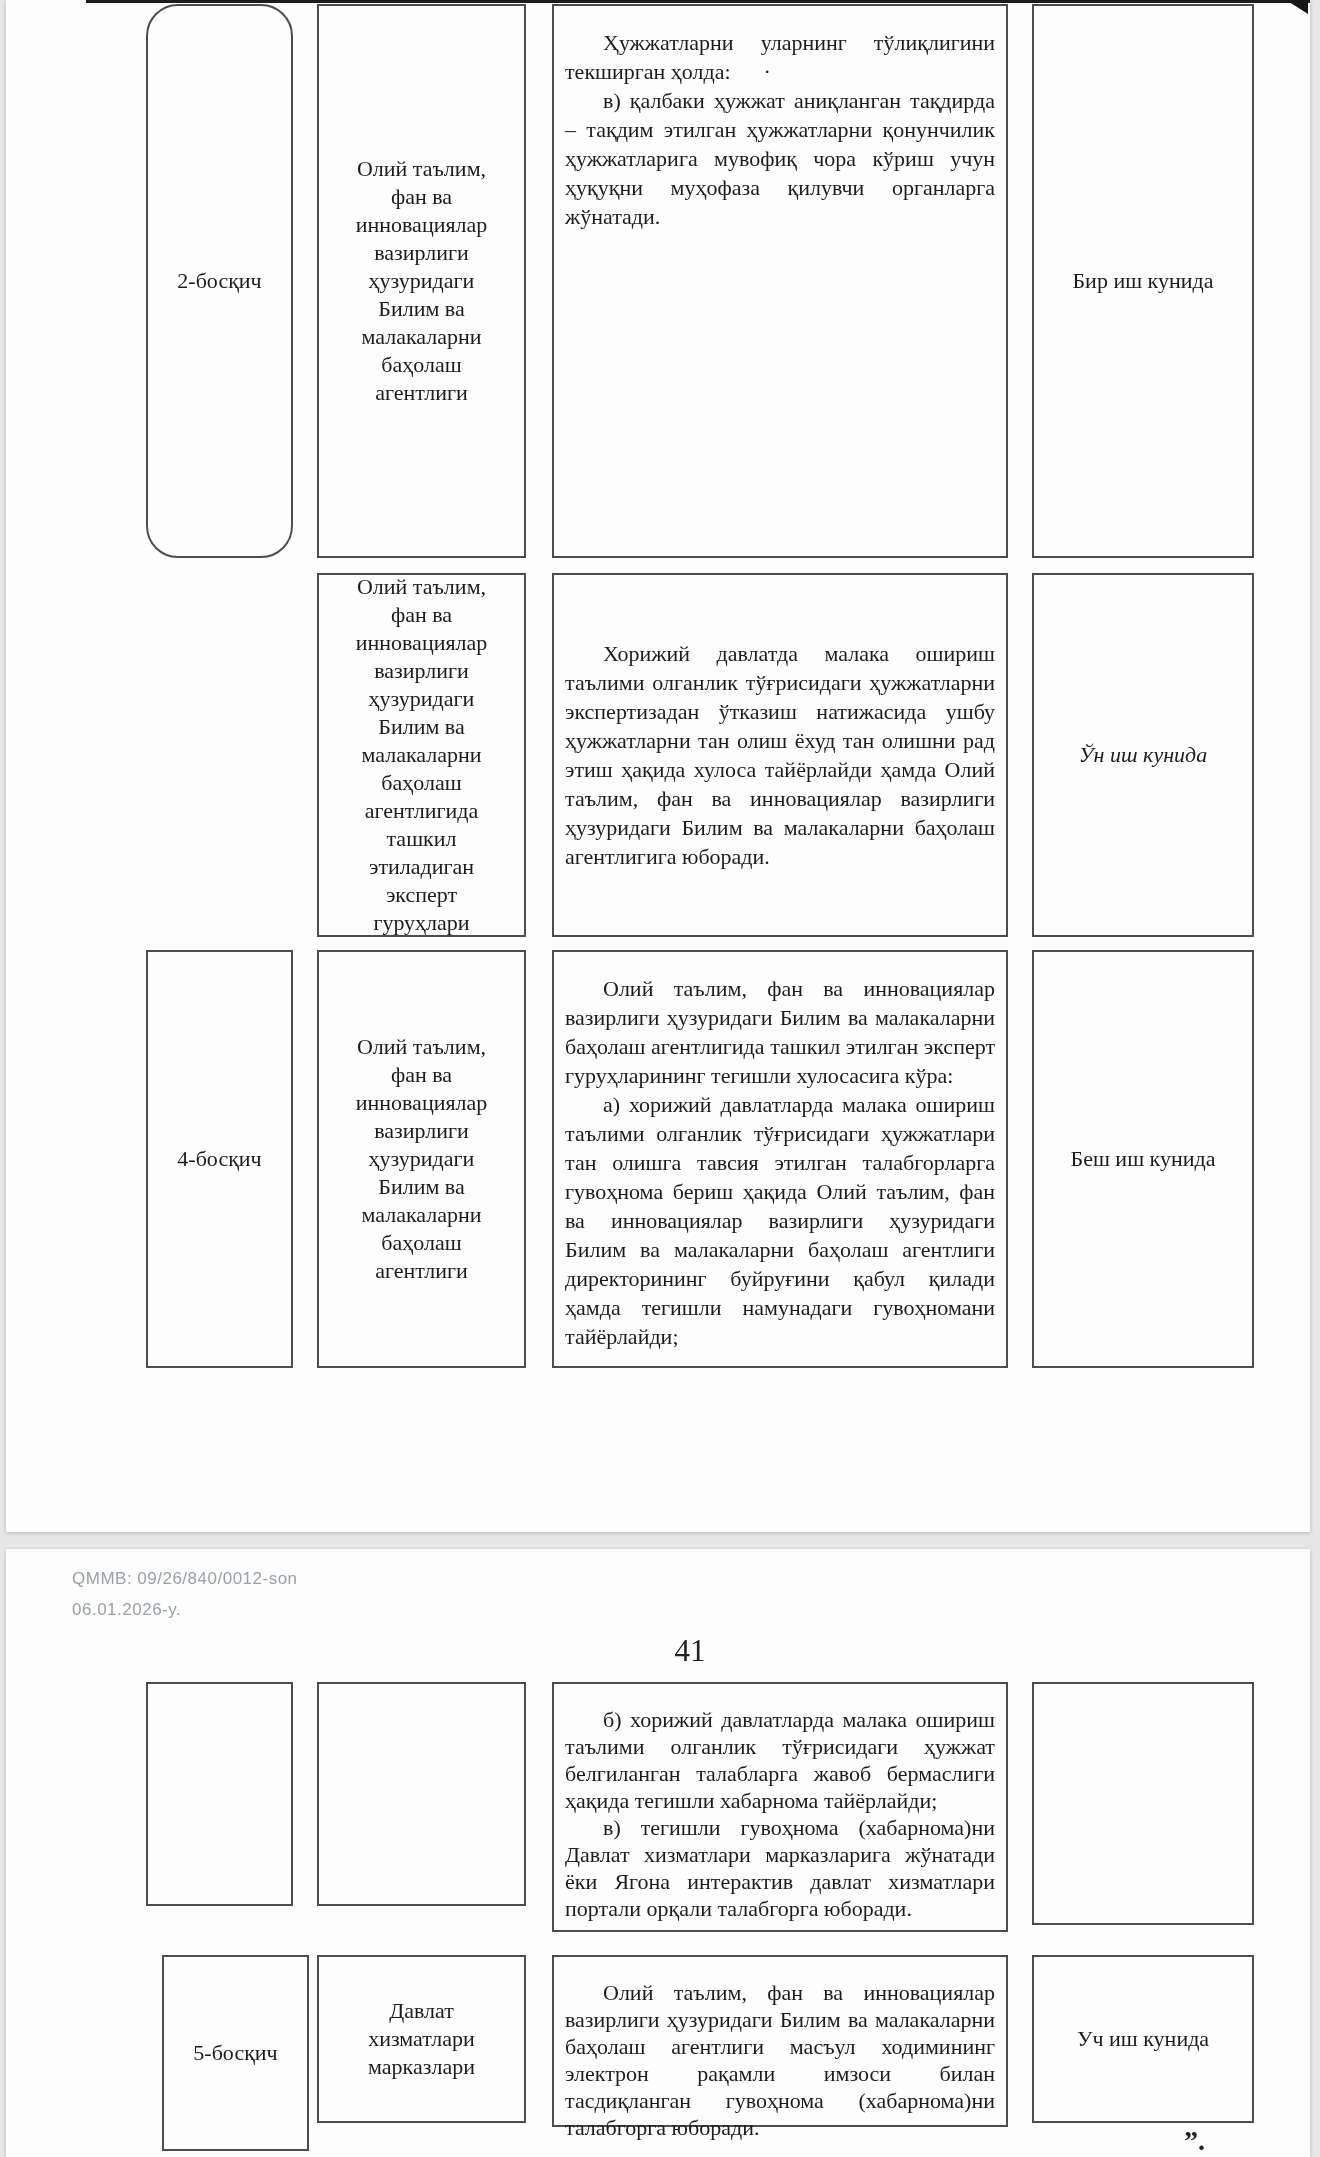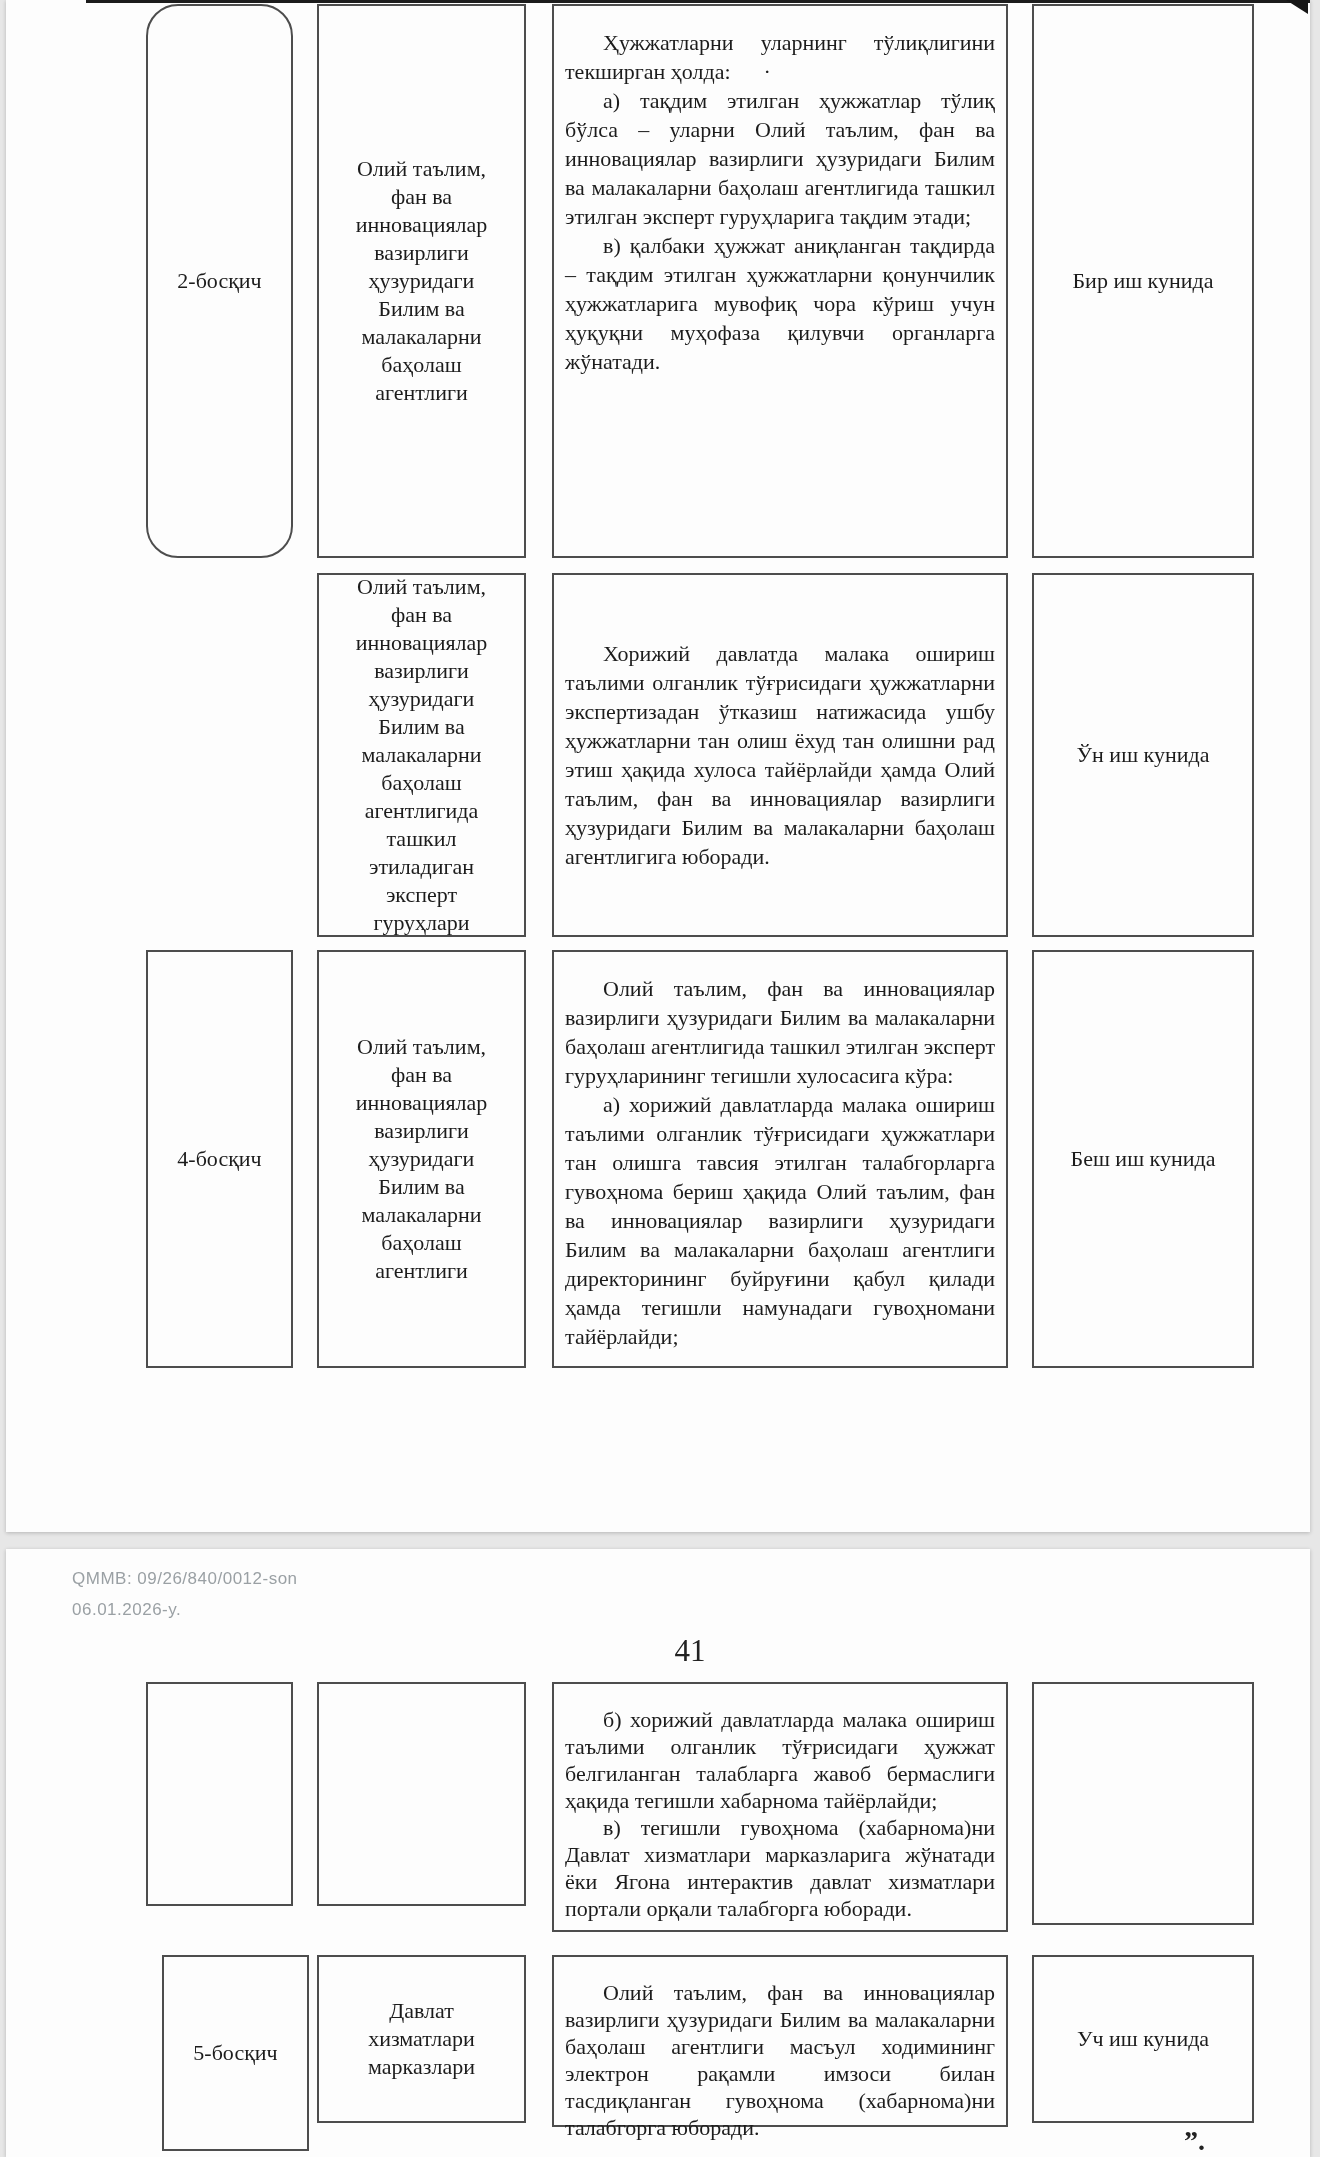--- a/index.html
+++ b/index.html
@@ -60,35 +60,34 @@
   <div class="rows" id="rows-p1">
       <div class="trow">
         <div class="cell c1" style="top: 4px; height: 554px; border-radius: 32px;">
           <span>2-босқич</span>
         </div>
         <div class="cell c2" style="top: 4px; height: 554px;">
           <span>Олий таълим,<br>фан ва<br>инновациялар<br>вазирлиги<br>ҳузуридаги<br>Билим ва<br>малакаларни<br>баҳолаш<br>агентлиги</span>
         </div>
         <div class="cell c3" style="top: 4px; height: 554px; line-height: 29px;">
           <p>Ҳужжатларни уларнинг тўлиқлигини текширган ҳолда:&nbsp;&nbsp;&nbsp;&nbsp;&nbsp;&nbsp;·</p>
-          <p>а) тақдим этилган ҳужжатлар тўлиқ бўлса – уларни Олий таълим, фан ва инновациялар вазирлиги ҳузуридаги Билим ва малакаларни баҳолаш агентлигида ташкил этилган эксперт гуруҳларига тақдим этади;</p>
           <p>в) қалбаки ҳужжат аниқланган тақдирда – тақдим этилган ҳужжатларни қонунчилик ҳужжатларига мувофиқ чора кўриш учун ҳуқуқни муҳофаза қилувчи органларга жўнатади.</p>
         </div>
         <div class="cell c4" style="top: 4px; height: 554px;">
           <span>Бир иш кунида</span>
         </div>
       </div>
       <div class="trow">
         <div class="cell c2" style="top: 573px; height: 364px;">
           <span>Олий таълим,<br>фан ва<br>инновациялар<br>вазирлиги<br>ҳузуридаги<br>Билим ва<br>малакаларни<br>баҳолаш<br>агентлигида<br>ташкил<br>этиладиган<br>эксперт<br>гуруҳлари</span>
         </div>
         <div class="cell c3 vcenter" style="top: 573px; height: 364px; line-height: 29px;">
           <p>Хорижий давлатда малака ошириш таълими олганлик тўғрисидаги ҳужжатларни экспертизадан ўтказиш натижасида ушбу ҳужжатларни тан олиш ёхуд тан олишни рад этиш ҳақида хулоса тайёрлайди ҳамда Олий таълим, фан ва инновациялар вазирлиги ҳузуридаги Билим ва малакаларни баҳолаш агентлигига юборади.</p>
         </div>
-        <div class="cell c4" style="top: 573px; height: 364px;">
+        <div class="cell c4" style="top: 573px; height: 364px; font-style: italic;">
           <span>Ўн иш кунида</span>
         </div>
       </div>
       <div class="trow">
         <div class="cell c1" style="top: 950px; height: 418px;">
           <span>4-босқич</span>
         </div>
         <div class="cell c2" style="top: 950px; height: 418px;">
           <span>Олий таълим,<br>фан ва<br>инновациялар<br>вазирлиги<br>ҳузуридаги<br>Билим ва<br>малакаларни<br>баҳолаш<br>агентлиги</span>
         </div>

